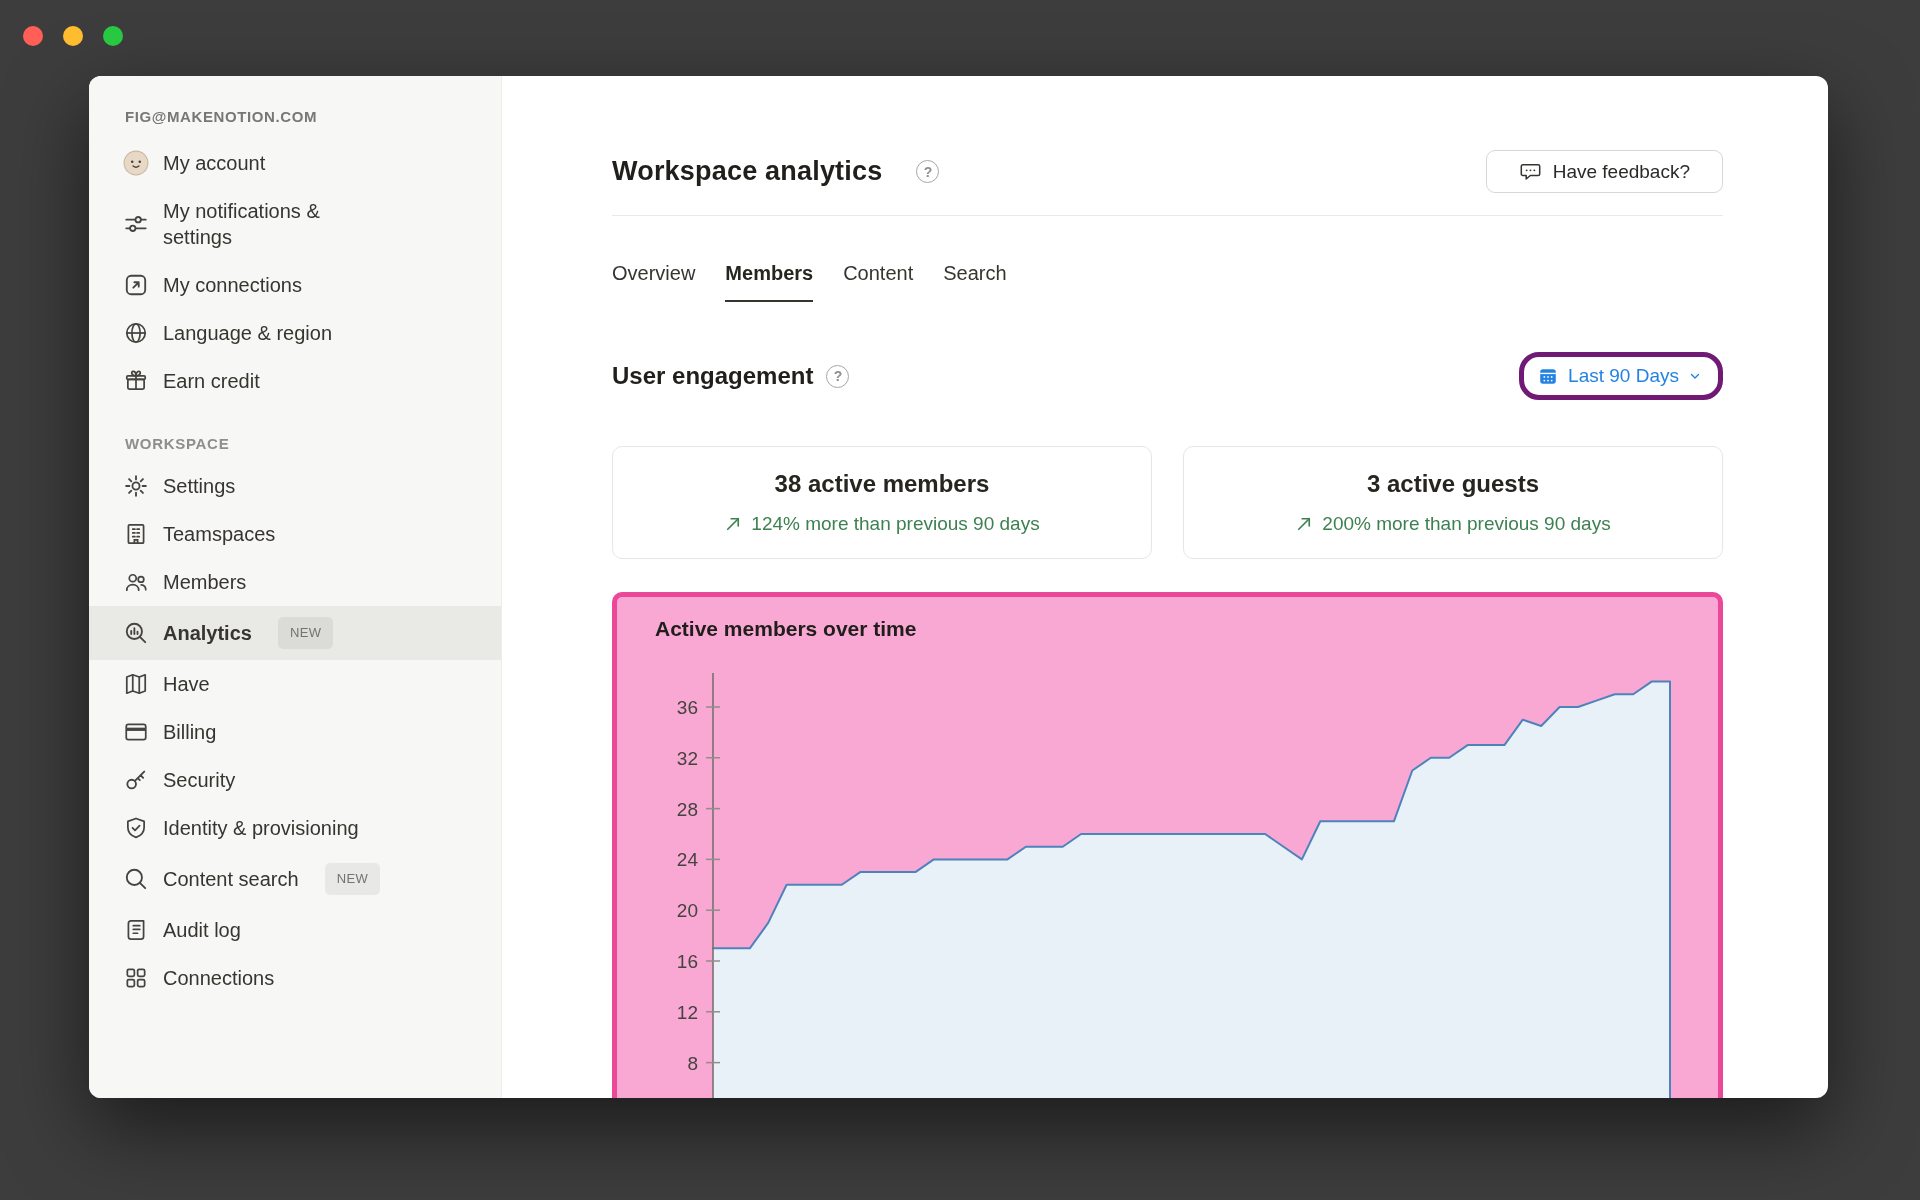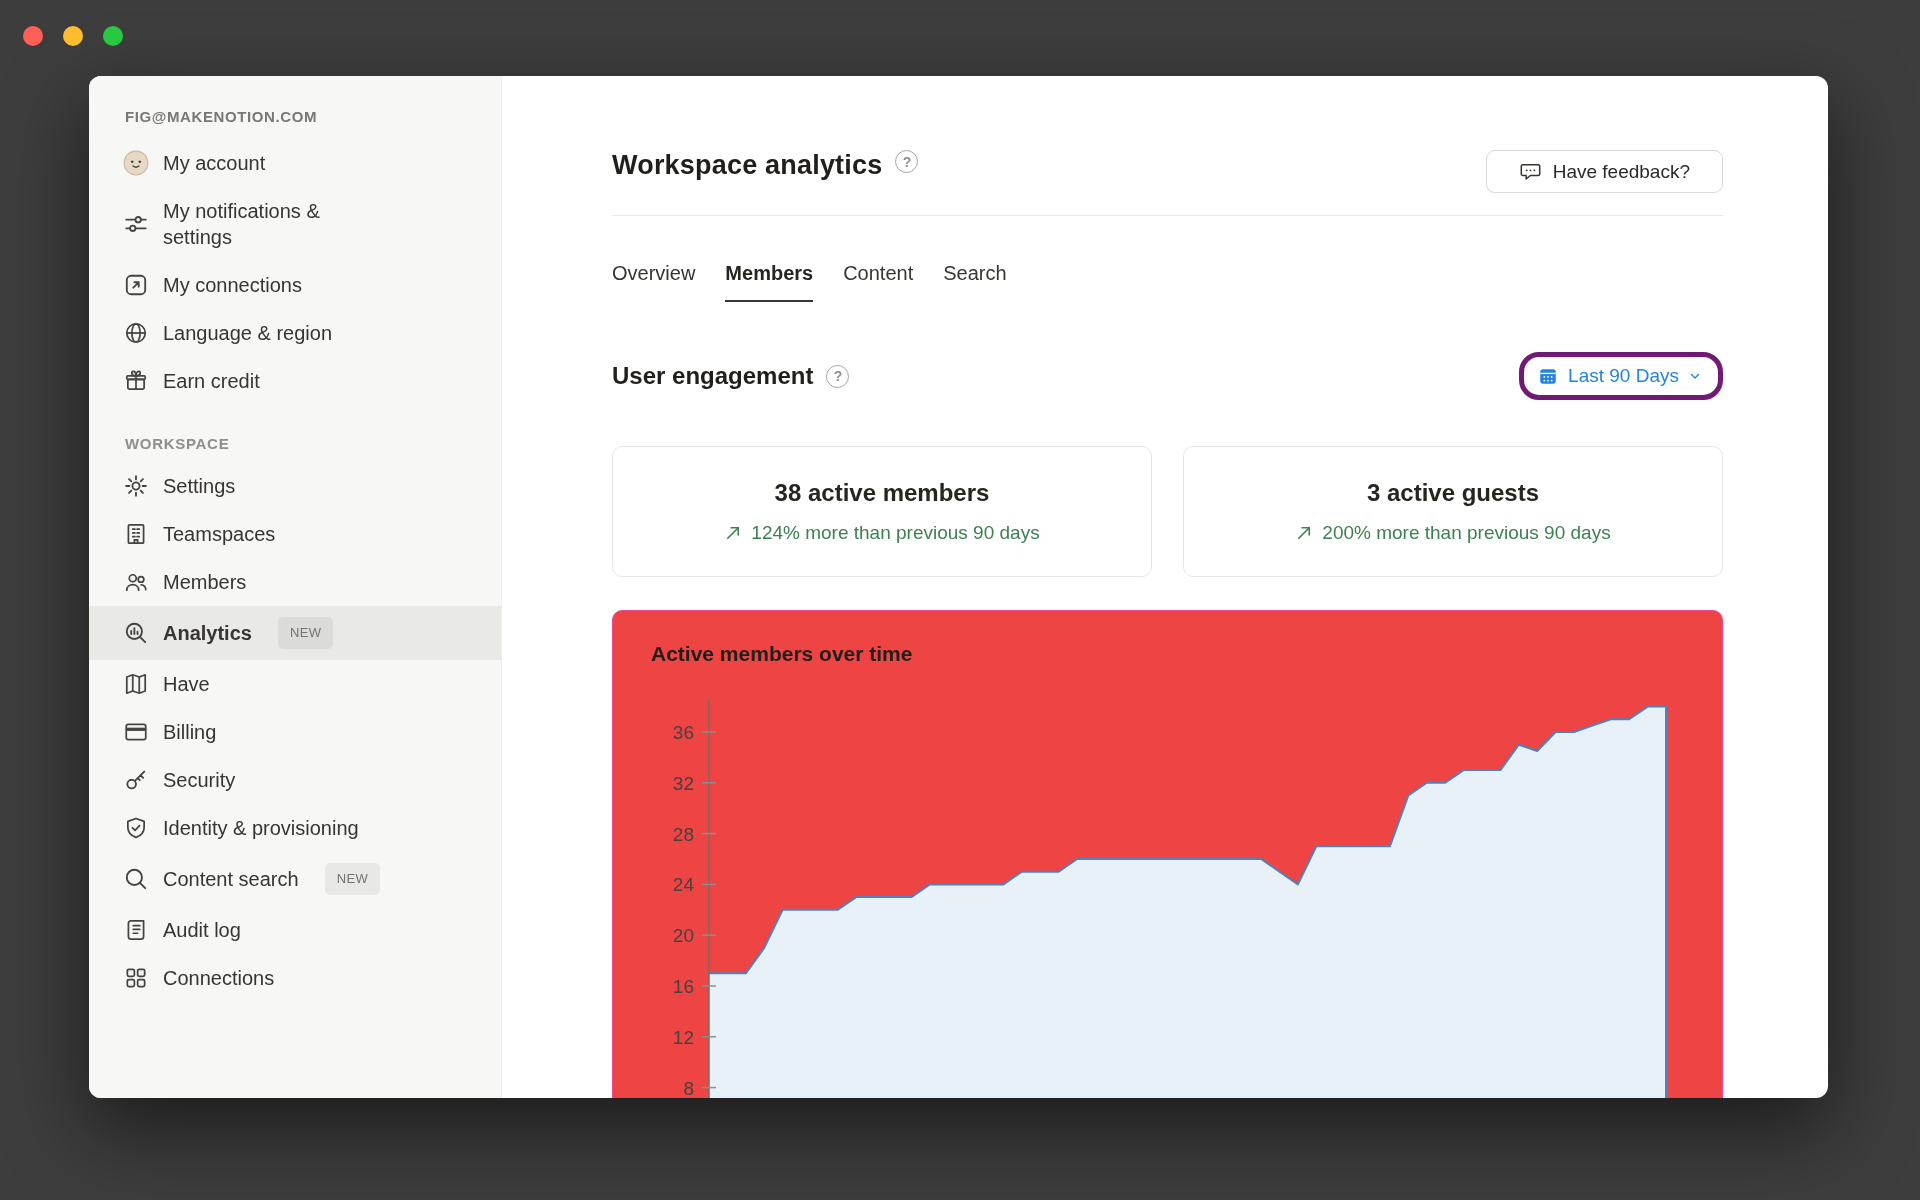--- a/index.html
+++ b/index.html
@@ -36,21 +36,21 @@
   .sb-item.active .lbl { font-weight:700; }
   .badge {
     font-size:13px; font-weight:500; color:#737370; background:rgba(0,0,0,.06);
     padding:3px 12px; border-radius:5px; margin-left:12px; letter-spacing:.4px; flex-shrink:0;
   }
   .sb-section-label { margin-top:30px; padding:0 20px 10px 36px; font-size:15px; font-weight:600; letter-spacing:.7px; color:#8f8e8a; }
 
   
   .content { flex:1; padding:74px 105px 0 110px; overflow:hidden; }
 
-  .page-header { display:flex; align-items:flex-start; }
+  .page-header { display:flex; align-items:center;gap:21px; }
   .page-title { font-size:27px; font-weight:700; color:#211f1c; letter-spacing:.2px; }
   .help {
     width:23px; height:23px; border:1.5px solid #a8a6a1; border-radius:50%;
     color:#8f8e8a; font-size:14px; font-weight:700; display:grid; place-items:center;
     margin-left:13px; flex-shrink:0;
   }
   .feedback-btn {
     margin-left:auto; display:flex; align-items:center; gap:11px; padding:9px 32px;
     border:1px solid #d7d7d4; border-radius:9px; background:#fff; cursor:pointer;
     font-size:19px; font-weight:500; color:#2a2a27; font-family:inherit;
@@ -67,28 +67,28 @@
   .section-title { font-size:24px; font-weight:700; color:#211f1c; }
   .range-btn {
     margin-left:auto; display:flex; align-items:center; gap:9px; padding:8px 16px 8px 13px;
     border:5px solid #701a75; border-radius:20px; background:#fff; cursor:pointer;
     font-size:19px; font-weight:500; color:var(--accent, #2383e2); font-family:inherit;
   }
   .range-btn .cal svg { width:22px; height:22px; display:block; }
   .range-btn .chev svg { width:14px; height:14px; display:block; }
 
   .cards { display:grid; grid-template-columns:1fr 1fr; gap:31px; margin-top:46px; }
-  .stat-card { border:1px solid #e6e6e4; border-radius:10px; background:#fff; padding:32px 10px; text-align:center; }
+  .stat-card { border:1px solid #e6e6e4; border-radius:10px; background:#fff; padding:23px 10px; text-align:center; }
   .stat-value { font-size:24px; font-weight:700; color:#26251f; }
   .stat-delta { margin-top:15px; display:flex; justify-content:center; align-items:center; gap:9px; font-size:19px; color:var(--green, #3d8150); }
   .stat-delta svg { width:18px; height:18px; flex-shrink:0; }
 
   .chart-card {
-    margin-top:33px; border:1px solid #ec4899; border-radius:10px; background:#ef4444;
-    height:560px; padding:31px 0 0 38px; overflow:hidden;
+    margin-top:33px; border:5px solid #ec4899; border-radius:10px; background:#f9a8d4;
+    height:560px; padding:20px 0 0 38px; overflow:hidden;
   }
   .chart-title { font-size:21px; font-weight:700; color:#1f1e1b; }
   .chart-wrap { margin-top:24px; height:440px; position:relative; }
   .chart-wrap svg { display:block; }
   .chart-wrap text { font-family:"Liberation Sans", sans-serif; }
 </style>
 </head>
 <body>
 
 <div class="traffic">

